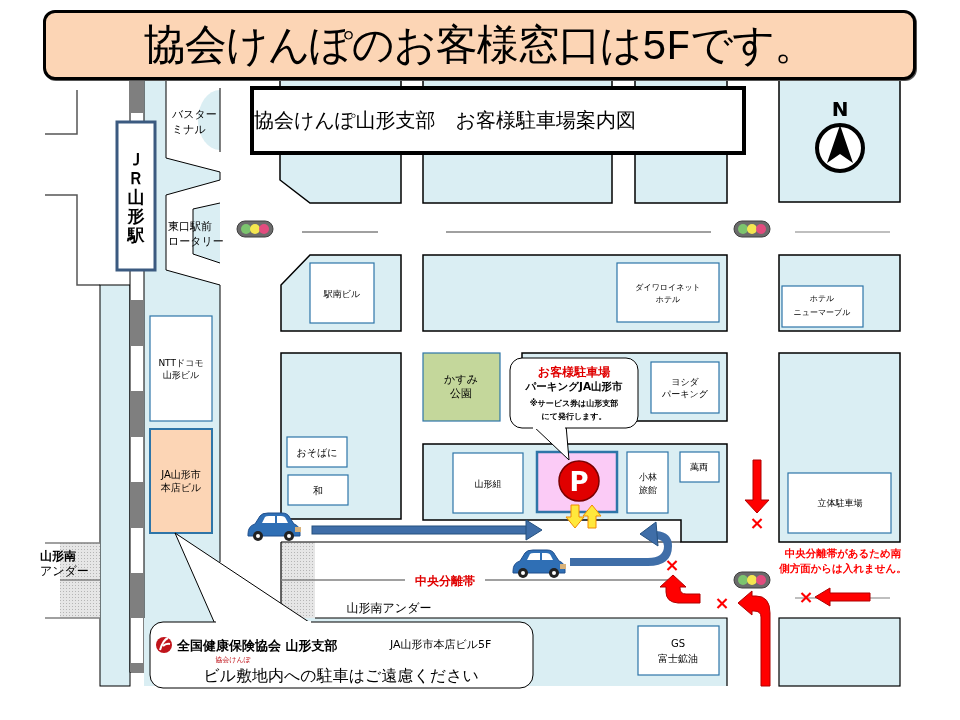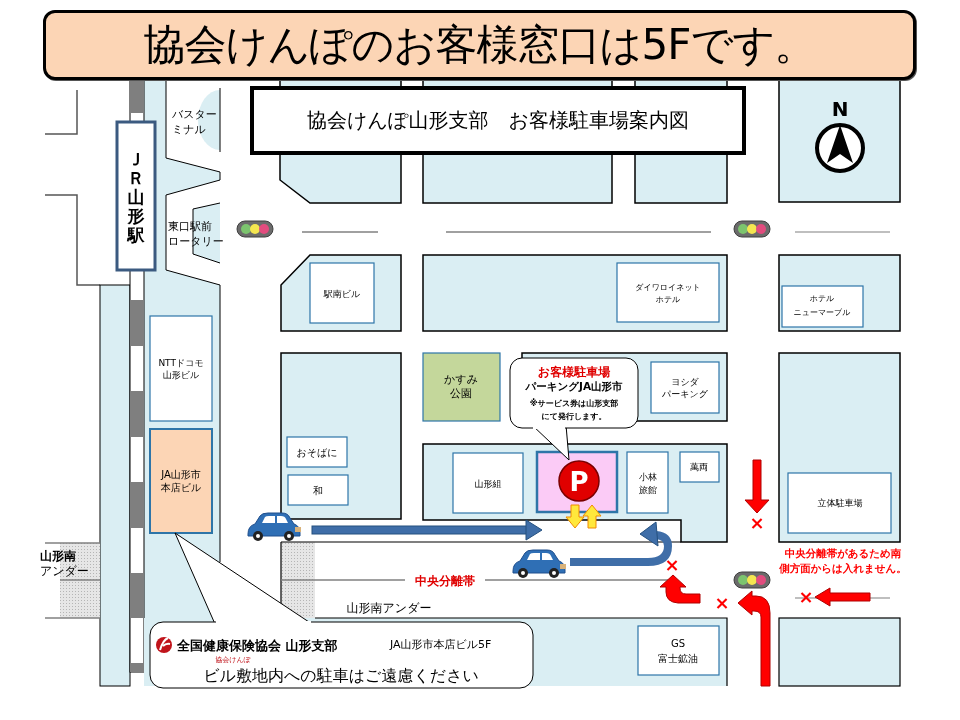--- a/index.html
+++ b/index.html
@@ -1,21 +1,21 @@
 <!DOCTYPE html>
 <html><head>
 <meta charset="utf-8">
 <style>
   html,body{margin:0;padding:0;background:#fff;}
   body{width:960px;height:720px;position:relative;overflow:hidden;font-family:"DejaVu Sans","Liberation Sans",sans-serif;}
   .map{position:absolute;left:0;top:0;}
   .map text{font-family:"DejaVu Sans","Liberation Sans",sans-serif;fill:#000;}
-  .header{position:absolute;left:43px;top:10px;width:867px;height:64px;background:#FCD5B5;border:3px solid #000;border-radius:12px;display:flex;align-items:center;justify-content:center;box-shadow:1px 1px 0 #555;}
+  .header{position:absolute;left:43px;top:10px;width:867px;height:64px;background:#FCD5B5;border:3px solid #000;border-radius:12px;display:flex;align-items:center;justify-content:center;box-shadow:1px 1px 0 #555;font-family:Liberation Mono, monospace;}
   .header span{font-size:42px;letter-spacing:-1px;color:#000;white-space:nowrap;}
-  .subtitle{position:absolute;left:250px;top:86px;width:488px;height:61px;background:#fff;border:4px solid #000;display:flex;align-items:center;justify-content:center;}
+  .subtitle{position:absolute;left:250px;top:86px;width:488px;height:61px;background:#fff;border:4px solid #000;display:flex;align-items:center;justify-content:flex-start;}
   .subtitle span{font-size:20px;color:#000;white-space:pre;}
 </style>
 </head>
 <body>
 
 <svg class="map" viewBox="0 0 960 720" width="960" height="720" xmlns="http://www.w3.org/2000/svg">
   <defs>
     <g id="car">
       <path d="M3 22 Q3 14 10 12 L15 4 Q17 1 23 1 L37 1 Q43 1 45 6 L49 12 Q55 14 55 21 L55 24 L3 24 Z" fill="#2F6FB5" stroke="#1F4E8C" stroke-width="1"></path>
       <path d="M17 11 L20 5 Q21 4 24 4 L36 4 Q40 4 41 7 L43 11 Z" fill="#fff"></path>

